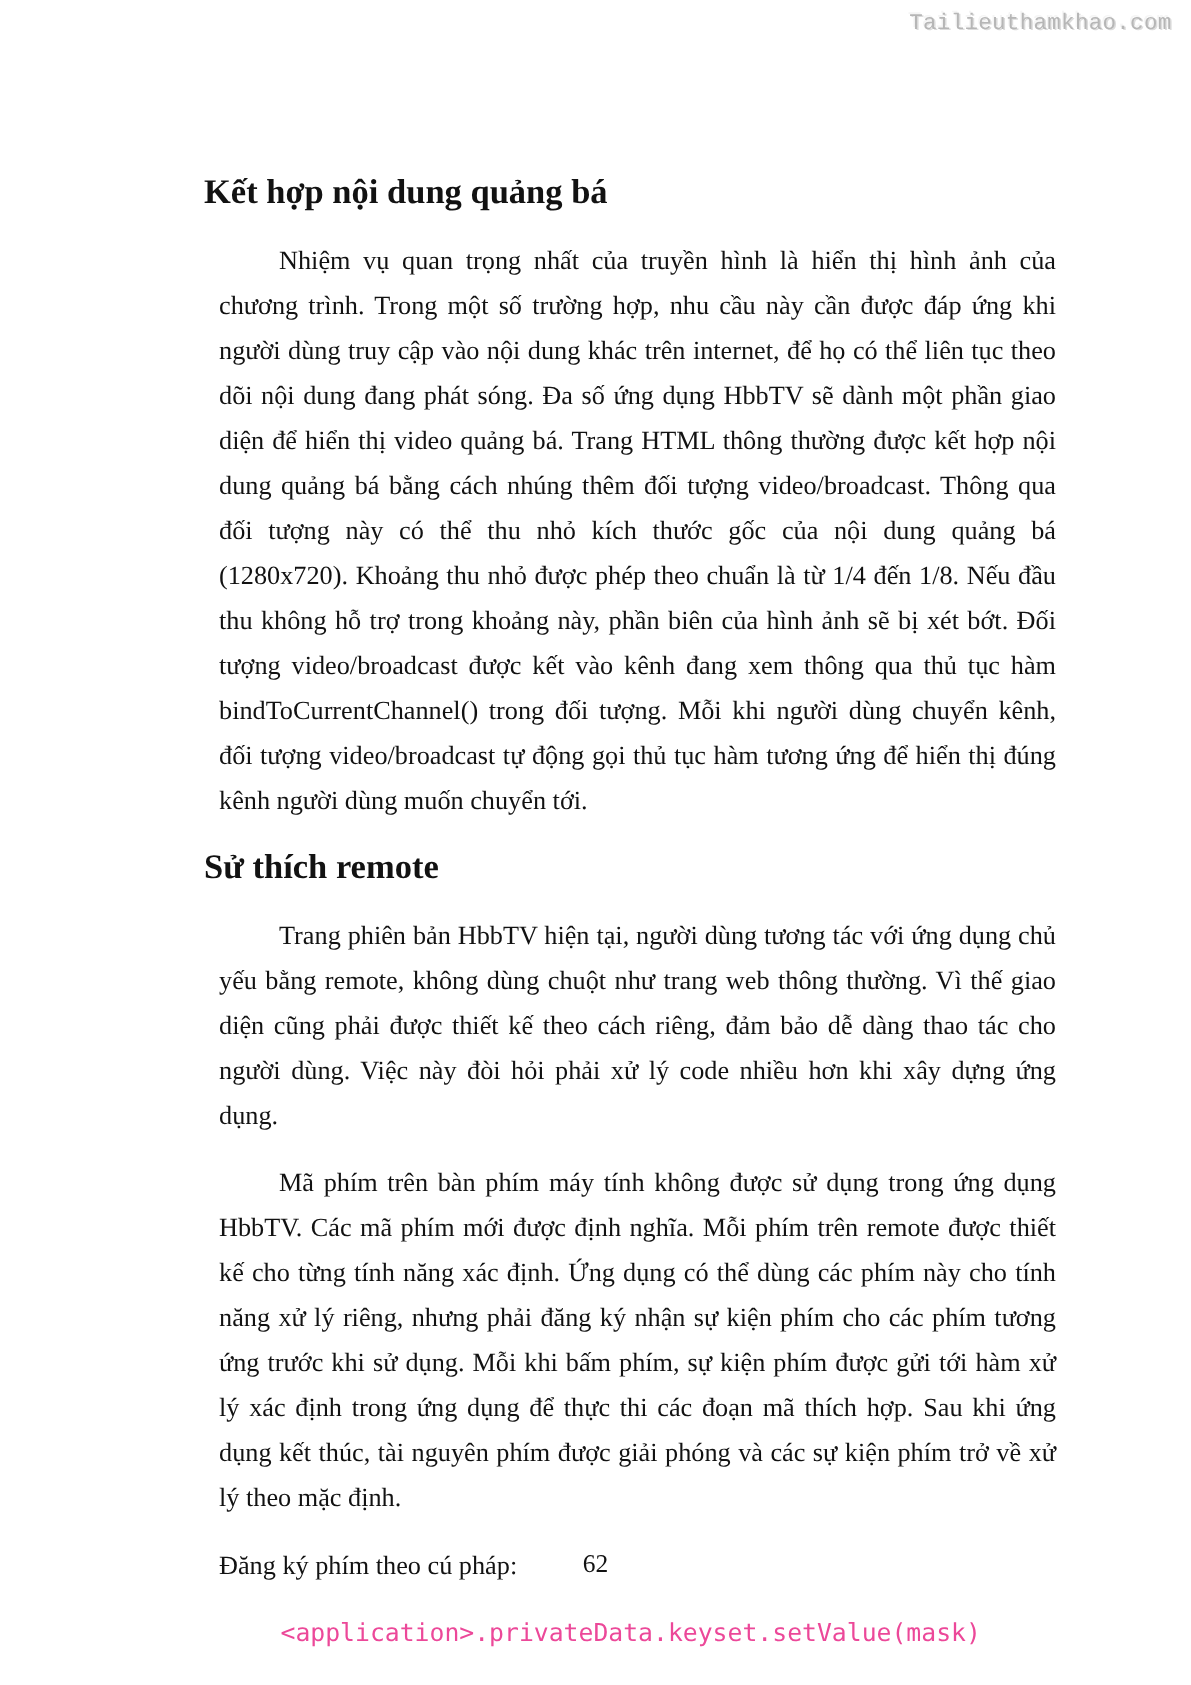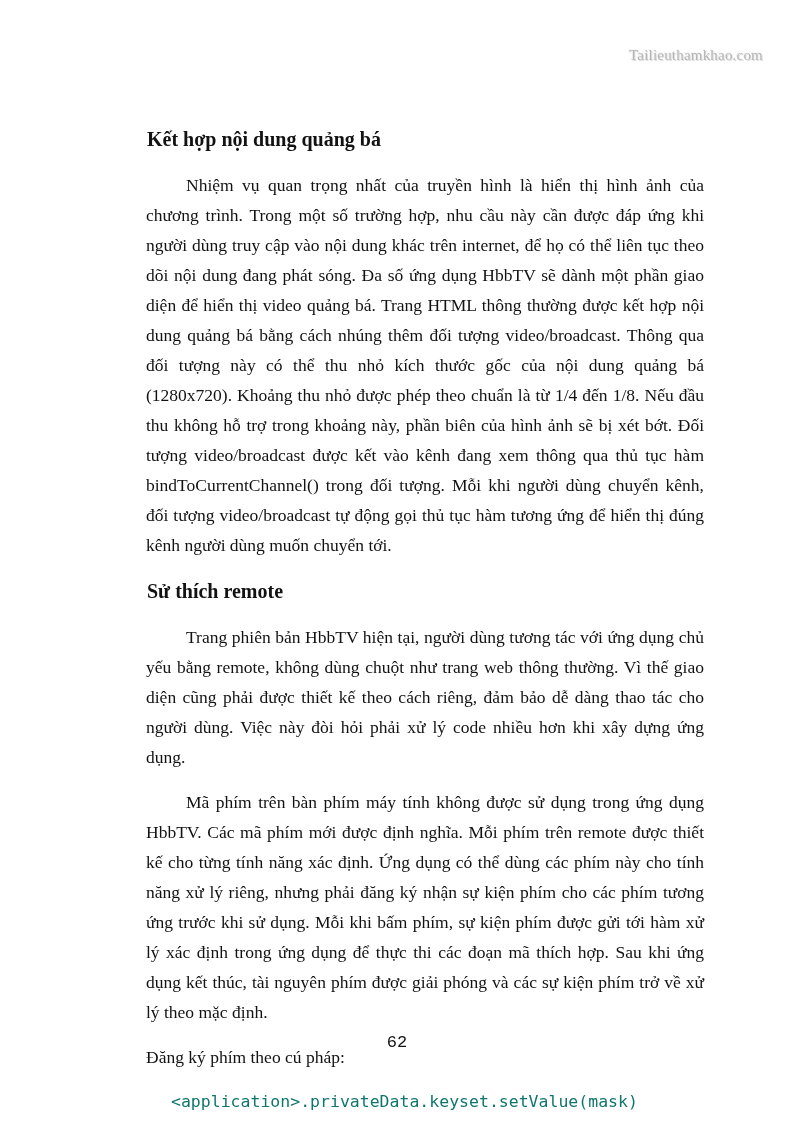--- a/index.html
+++ b/index.html
@@ -12,74 +12,72 @@
     width: 794px;
     height: 1123px;
     background: #ffffff;
     overflow: hidden;
     font-family: "Liberation Serif", "DejaVu Serif", serif;
     color: #121212;
   }
   .watermark {
     position: absolute;
     top: 7px;
-    right: 31px;
-    font-family: Liberation Serif, serif;
+    right: 13px;
+    font-family: Liberation Mono, monospace;
     font-size: 15px;
     color: #b6b6b6;
     text-shadow: -1px -1px 0 #f5f5f5, 1px 1px 0 #dcdcdc;
     letter-spacing: 0.2px;
-    margin-top: 40px;
   }
   .content {
     position: absolute;
     left: 131px;
     top: 108px;
     width: 588px;
   }
   .heading {
-    margin: 16px;
-    font-size: 20px;
+    margin: 5px;
+    font-size: 23px;
     font-weight: bold;
     line-height: 30px;
   }
   .para {
     margin: 15px;
     font-size: 17.5px;
     line-height: 30px;
     text-align: justify;
     text-indent: 40px;
   }
   .para.flush {
     text-indent: 0;
     text-align: left;
   }
   .para.defline {
     text-indent: 40px;
     text-align: right;
   }
   .code-line {
-    margin: 0;
+    margin: 16px;
     padding-left: 40px;
     font-family: "DejaVu Sans Mono", "Liberation Mono", monospace;
     font-size: 16.5px;
     line-height: 30px;
     white-space: pre;
-    color: #0f766e;
+    color: #ec4899;
   }
   .page-number {
     position: absolute;
     top: 1028px;
     left: 0;
     width: 794px;
     text-align: center;
     font-size: 17px;
     line-height: 30px;
     color: #121212;
-    font-family: Liberation Mono, monospace;
   }
 </style>
 </head>
 <body>
 
 <div class="page">
 
   <div class="watermark">Tailieuthamkhao.com</div>
 
   <div class="content">

